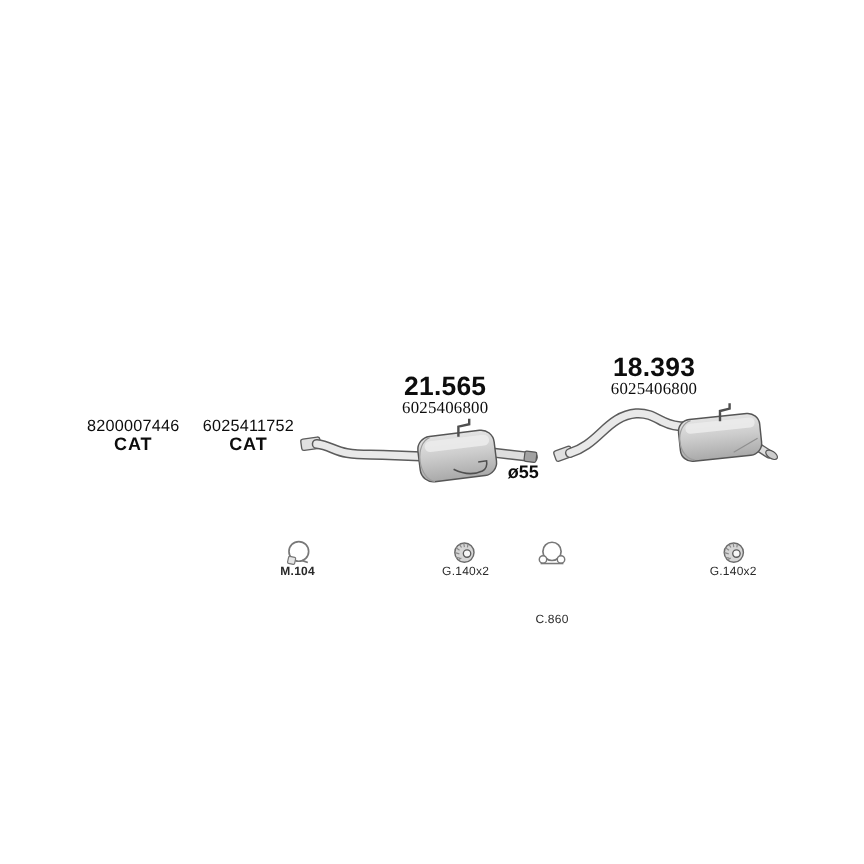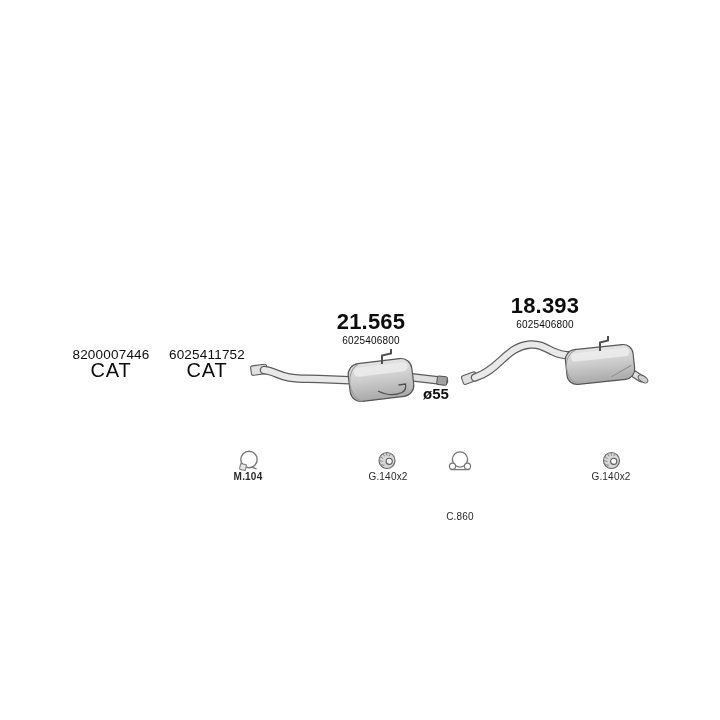--- a/index.html
+++ b/index.html
@@ -3,23 +3,23 @@
 <meta charset="utf-8">
 <style>
   html,body{margin:0;padding:0;background:#fff;}
   .stage{
     position:relative;width:720px;height:720px;background:#ffffff;
     overflow:hidden;font-family:"Liberation Sans","DejaVu Sans",sans-serif;
   }
   .lbl{position:absolute;color:#0d0d0d;white-space:nowrap;}
   .centered{transform:translateX(-50%);text-align:center;}
   .cat-part .num{font-size:13.5px;line-height:14px;letter-spacing:.2px;}
-  .cat-part .cat{font-size:20px;font-weight:400;line-height:17px;letter-spacing:.8px;}
+  .cat-part .cat{font-size:15px;font-weight:700;line-height:17px;letter-spacing:.8px;}
   .assembly .code{font-size:22px;font-weight:700;line-height:22px;letter-spacing:.2px;}
-  .assembly .pnum{font-size:10px;line-height:15px;letter-spacing:.2px;}
+  .assembly .pnum{font-size:14px;line-height:15px;letter-spacing:.2px;font-family:Liberation Serif, serif;}
   .dia-note{font-size:15px;line-height:16px;}
   .hw-label{font-size:10px;line-height:11px;color:#2a2a2a;letter-spacing:.2px;}
   svg{position:absolute;left:0;top:0;}
 </style>
 </head>
 <body>
 
 <div class="stage">
 
   <svg width="720" height="720" viewBox="0 0 720 720">

